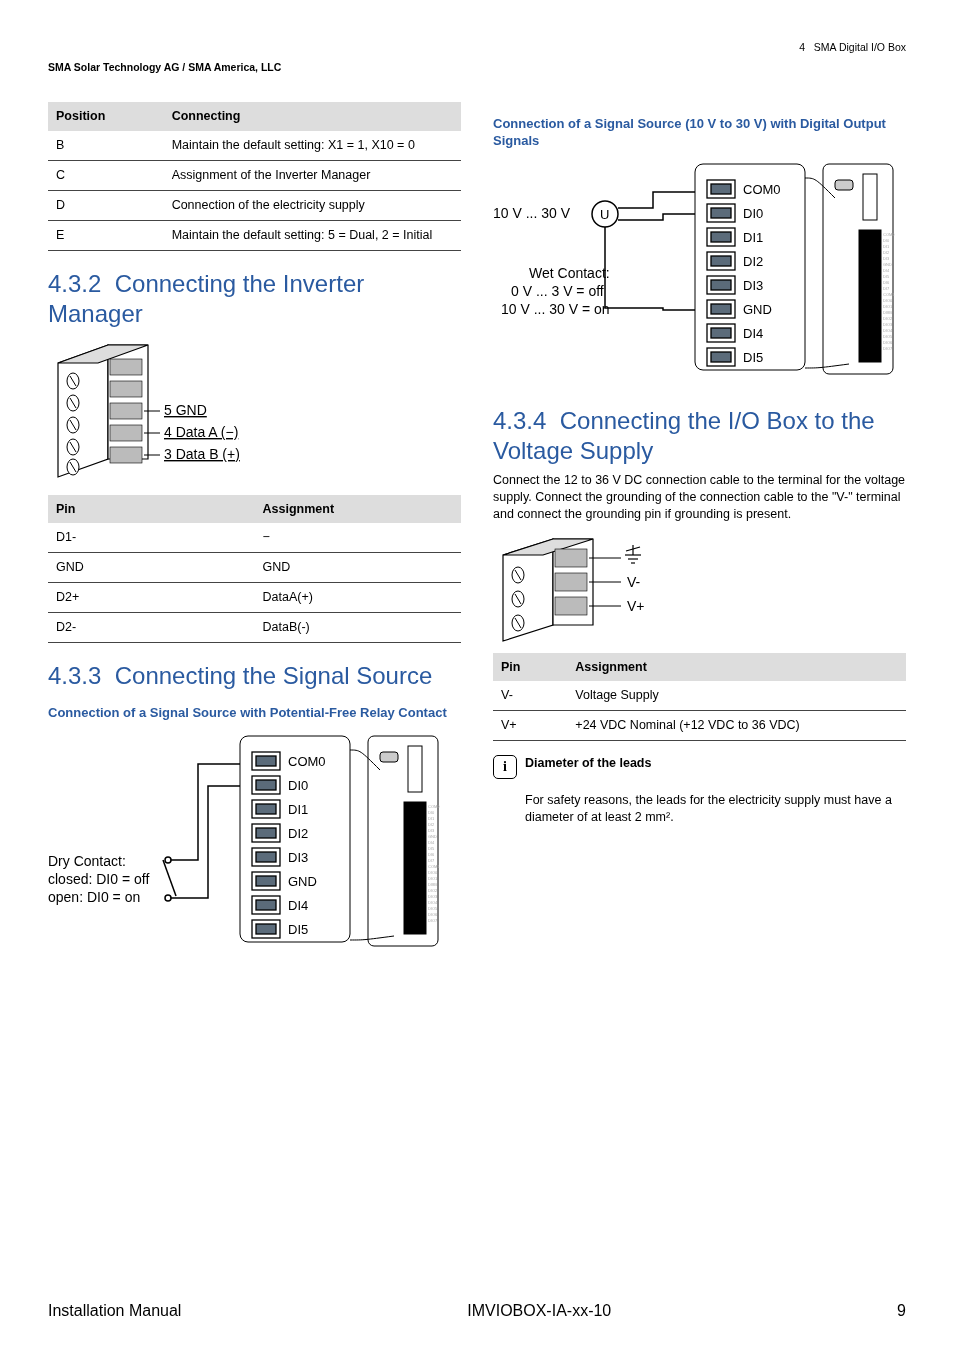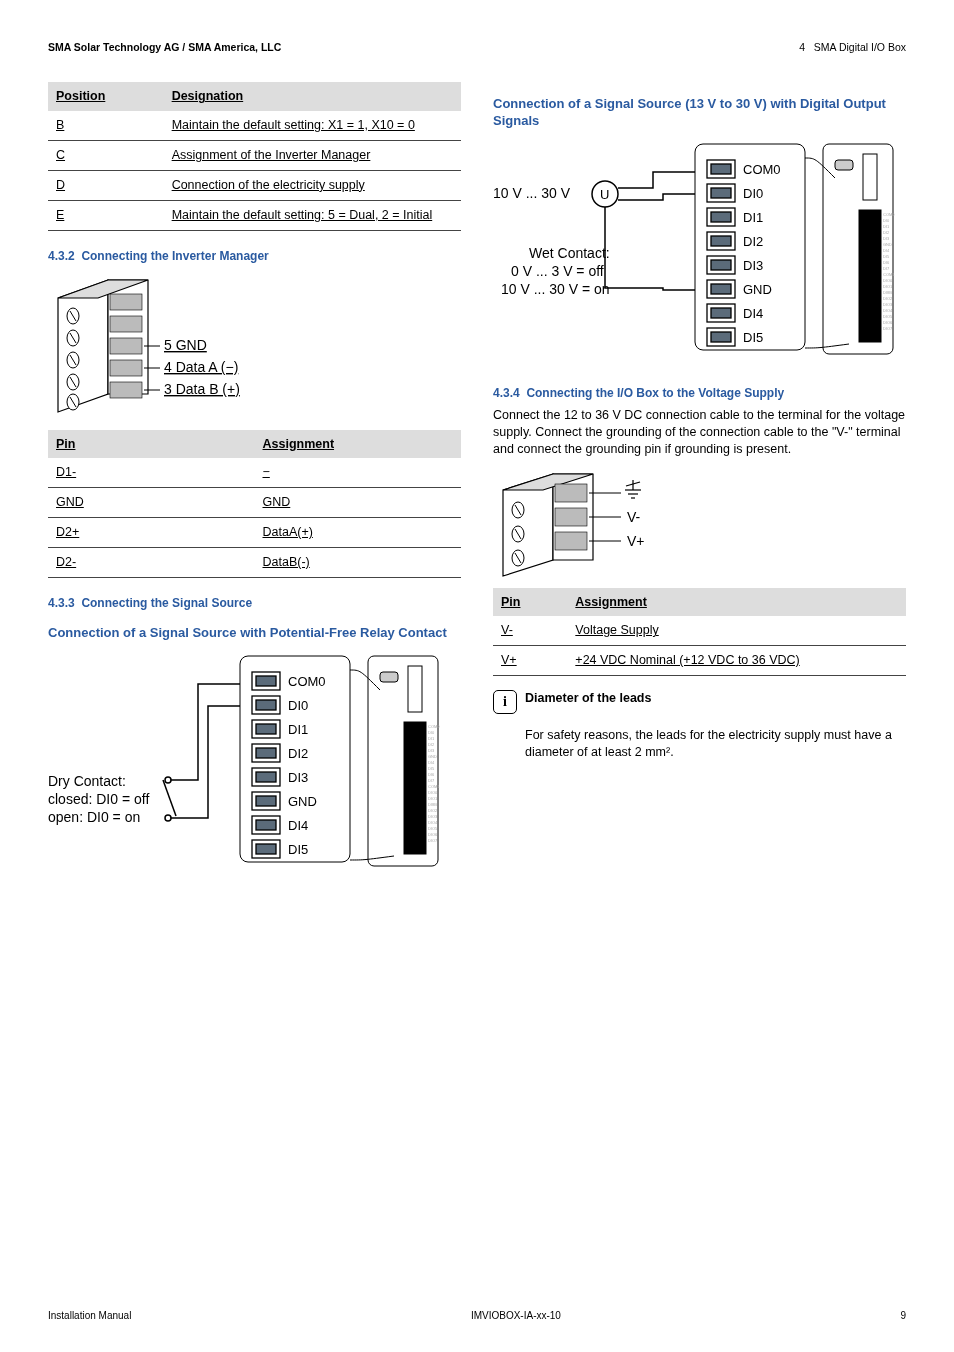--- a/index.html
+++ b/index.html
@@ -13,51 +13,50 @@
     color: #000;
     font-size: 12.5px;
     line-height: 1.35;
   }
   .header {
     display: flex;
     justify-content: space-between;
     font-size: 10.5px;
     margin-bottom: 28px;
   }
-  .header .left { font-weight: bold; }
+  .header .left { font-weight: bold; margin-top: 20px; }
   .header .right { font-weight: normal; }
   .columns {
     display: flex;
     gap: 32px;
   }
   .col {
     flex: 1;
     min-width: 0;
   }
   table.data {
     width: 100%;
     border-collapse: collapse;
     font-size: 12.5px;
-    text-decoration: underline;
   }
   table.data th {
     background: #ddd;
     text-align: left;
     padding: 6px 8px;
     font-weight: bold;
   }
   table.data td {
     padding: 6px 8px;
     border-bottom: 1px solid #444;
     vertical-align: top;
   }
   h3.sec {
     color: #2a5aa0;
-    font-size: 12px;
-    font-weight: bold;
+    font-size: 24px;
+    font-weight: normal;
     margin: 18px 0 6px 0;
     line-height: 1.25;
   }
   h4.sub {
     color: #2a5aa0;
     font-size: 13px;
     font-weight: bold;
     margin: 14px 0 8px 0;
     line-height: 1.3;
   }
@@ -91,42 +90,42 @@
     font-weight: bold;
     margin-bottom: 20px;
   }
   .footer {
     position: absolute;
     bottom: 30px;
     left: 48px;
     right: 48px;
     display: flex;
     justify-content: space-between;
-    font-size: 10px;
+    font-size: 16px;
   }
 </style>
 </head>
 <body>
 
 <div class="header">
   <div class="left">SMA Solar Technology AG / SMA America, LLC</div>
   <div class="right">
     <span>4</span>&nbsp;&nbsp;&nbsp;<span>SMA Digital I/O Box</span>
   </div>
 </div>
 
 <div class="columns">
 
   <div class="col">
 
     <table class="data">
       <tbody>
           <tr>
         <th style="width:28%">Position</th>
-        <th>Designation</th>
+        <th>Connecting</th>
       </tr>
       <tr>
             <td>B</td>
             <td>Maintain the default setting: X1 = 1, X10 = 0</td>
           </tr>
       <tr>
             <td>C</td>
             <td>Assignment of the Inverter Manager</td>
           </tr>
       <tr>
@@ -295,21 +294,21 @@
             <text x="380" y="192">DIO7</text>
         </g>
 
         <path d="M302 20 C 312 20 312 20 332 40" stroke="#000" fill="none"></path>
         <path d="M302 210 C 316 210 316 210 346 206" stroke="#000" fill="none"></path>
       </svg>
     </div>
   </div>
 
   <div class="col">
-    <h4 class="sub">Connection of a Signal Source (13 V to 30 V) with Digital Output Signals</h4>
+    <h4 class="sub">Connection of a Signal Source (10 V to 30 V) with Digital Output Signals</h4>
 
     <div class="figure">
       <svg width="420" height="230" viewBox="0 0 420 230">
 
         <text x="0" y="60" font-size="14">10 V ... 30 V</text>
         <circle cx="112" cy="56" r="13" fill="#fff" stroke="#000" stroke-width="1.5"></circle>
         <text x="107" y="61" font-size="13">U</text>
 
         <g stroke="#000" stroke-width="1.5" fill="none">
           <path d="M125 50 L160 50 L160 34 L202 34"></path>

